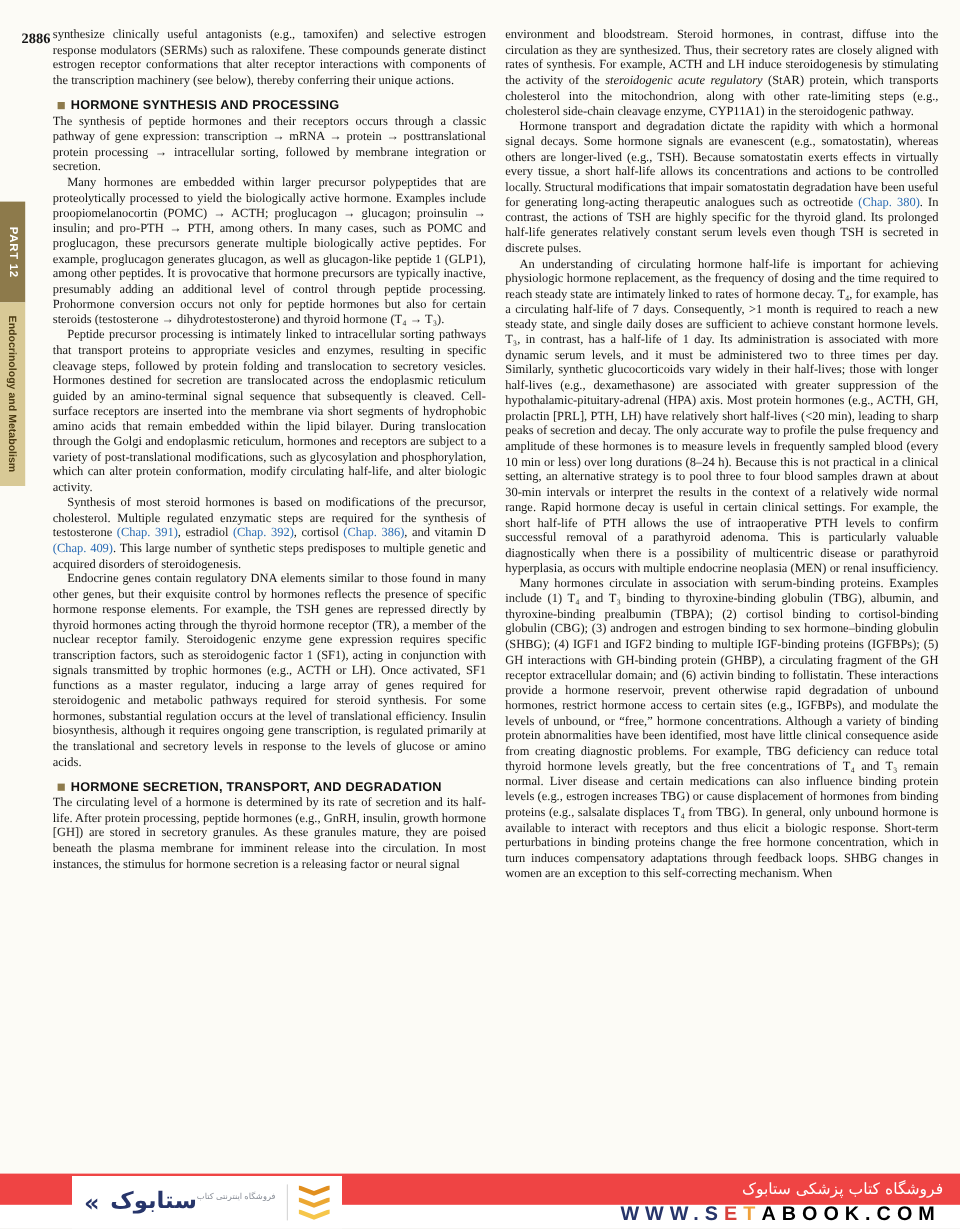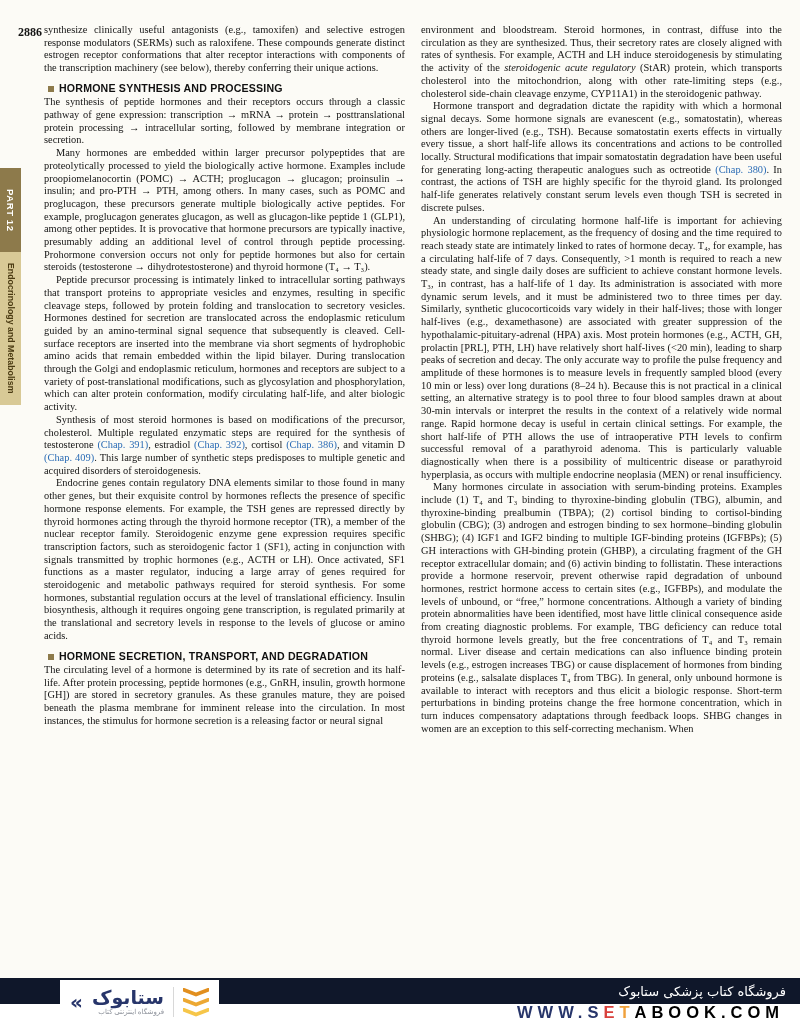--- a/index.html
+++ b/index.html
@@ -42,37 +42,37 @@
     font-family:"Liberation Sans","DejaVu Sans",sans-serif;
     font-size:10.6px;font-weight:bold;color:#111;
     margin:7px 0 2px 4px;text-align:left;letter-spacing:0.2px;line-height:12.5px;
   }
   .heading-square{display:inline-block;width:6px;height:6px;background:#8d7a4b;margin-right:5px;}
   .link{color:#2b6cb5;text-decoration:none;cursor:pointer;}
   .italic{font-style:italic;}
   
   .footer{position:absolute;left:0;right:0;bottom:0;height:46px;background:#ffffff;}
   .footer-bar{
-    height:26px;background:#0f172a;
+    height:26px;background:#ef4444;
     display:flex;align-items:center;justify-content:flex-end;padding:0 14px;
   }
   .footer-banner-text{
     color:#ffffff;font-family:"DejaVu Sans",sans-serif;font-size:13px;direction:rtl;
   }
   .footer-url{
     height:16px;display:flex;align-items:center;justify-content:flex-end;
     padding-right:16px;font-family:"Liberation Sans","DejaVu Sans",sans-serif;
     font-weight:bold;font-size:16.5px;letter-spacing:5px;white-space:nowrap;
   }
   .logo-box{
     position:absolute;left:60px;top:2px;height:40px;background:#ffffff;
     padding:2px 10px;display:flex;align-items:center;gap:9px;
   }
   .logo-chev{color:#27356a;font-size:20px;font-weight:bold;font-family:"DejaVu Sans",sans-serif;line-height:1;}
-  .logo-text-col{display:flex;flex-direction:column;align-items:flex-end;}
+  .logo-text-col{display:flex;flex-direction:row;align-items:flex-start;}
   .logo-word{
     color:#27356a;font-size:19px;font-weight:bold;line-height:1.05;
     font-family:"DejaVu Sans",sans-serif;direction:rtl;
   }
   .logo-tagline{font-size:7px;color:#8a8f98;font-family:Liberation Serif, serif;direction:rtl;margin-top:1px;}
   .logo-divider{width:1px;height:30px;background:#d8d8d8;}
   .chevron-stack{display:flex;flex-direction:column;gap:1px;}
   .chevron{width:26px;height:9px;clip-path:polygon(0 0,50% 55%,100% 0,100% 45%,50% 100%,0 45%);}
   .chevron.c1{background:#e18f1f;}
   .chevron.c2{background:#eca833;}

